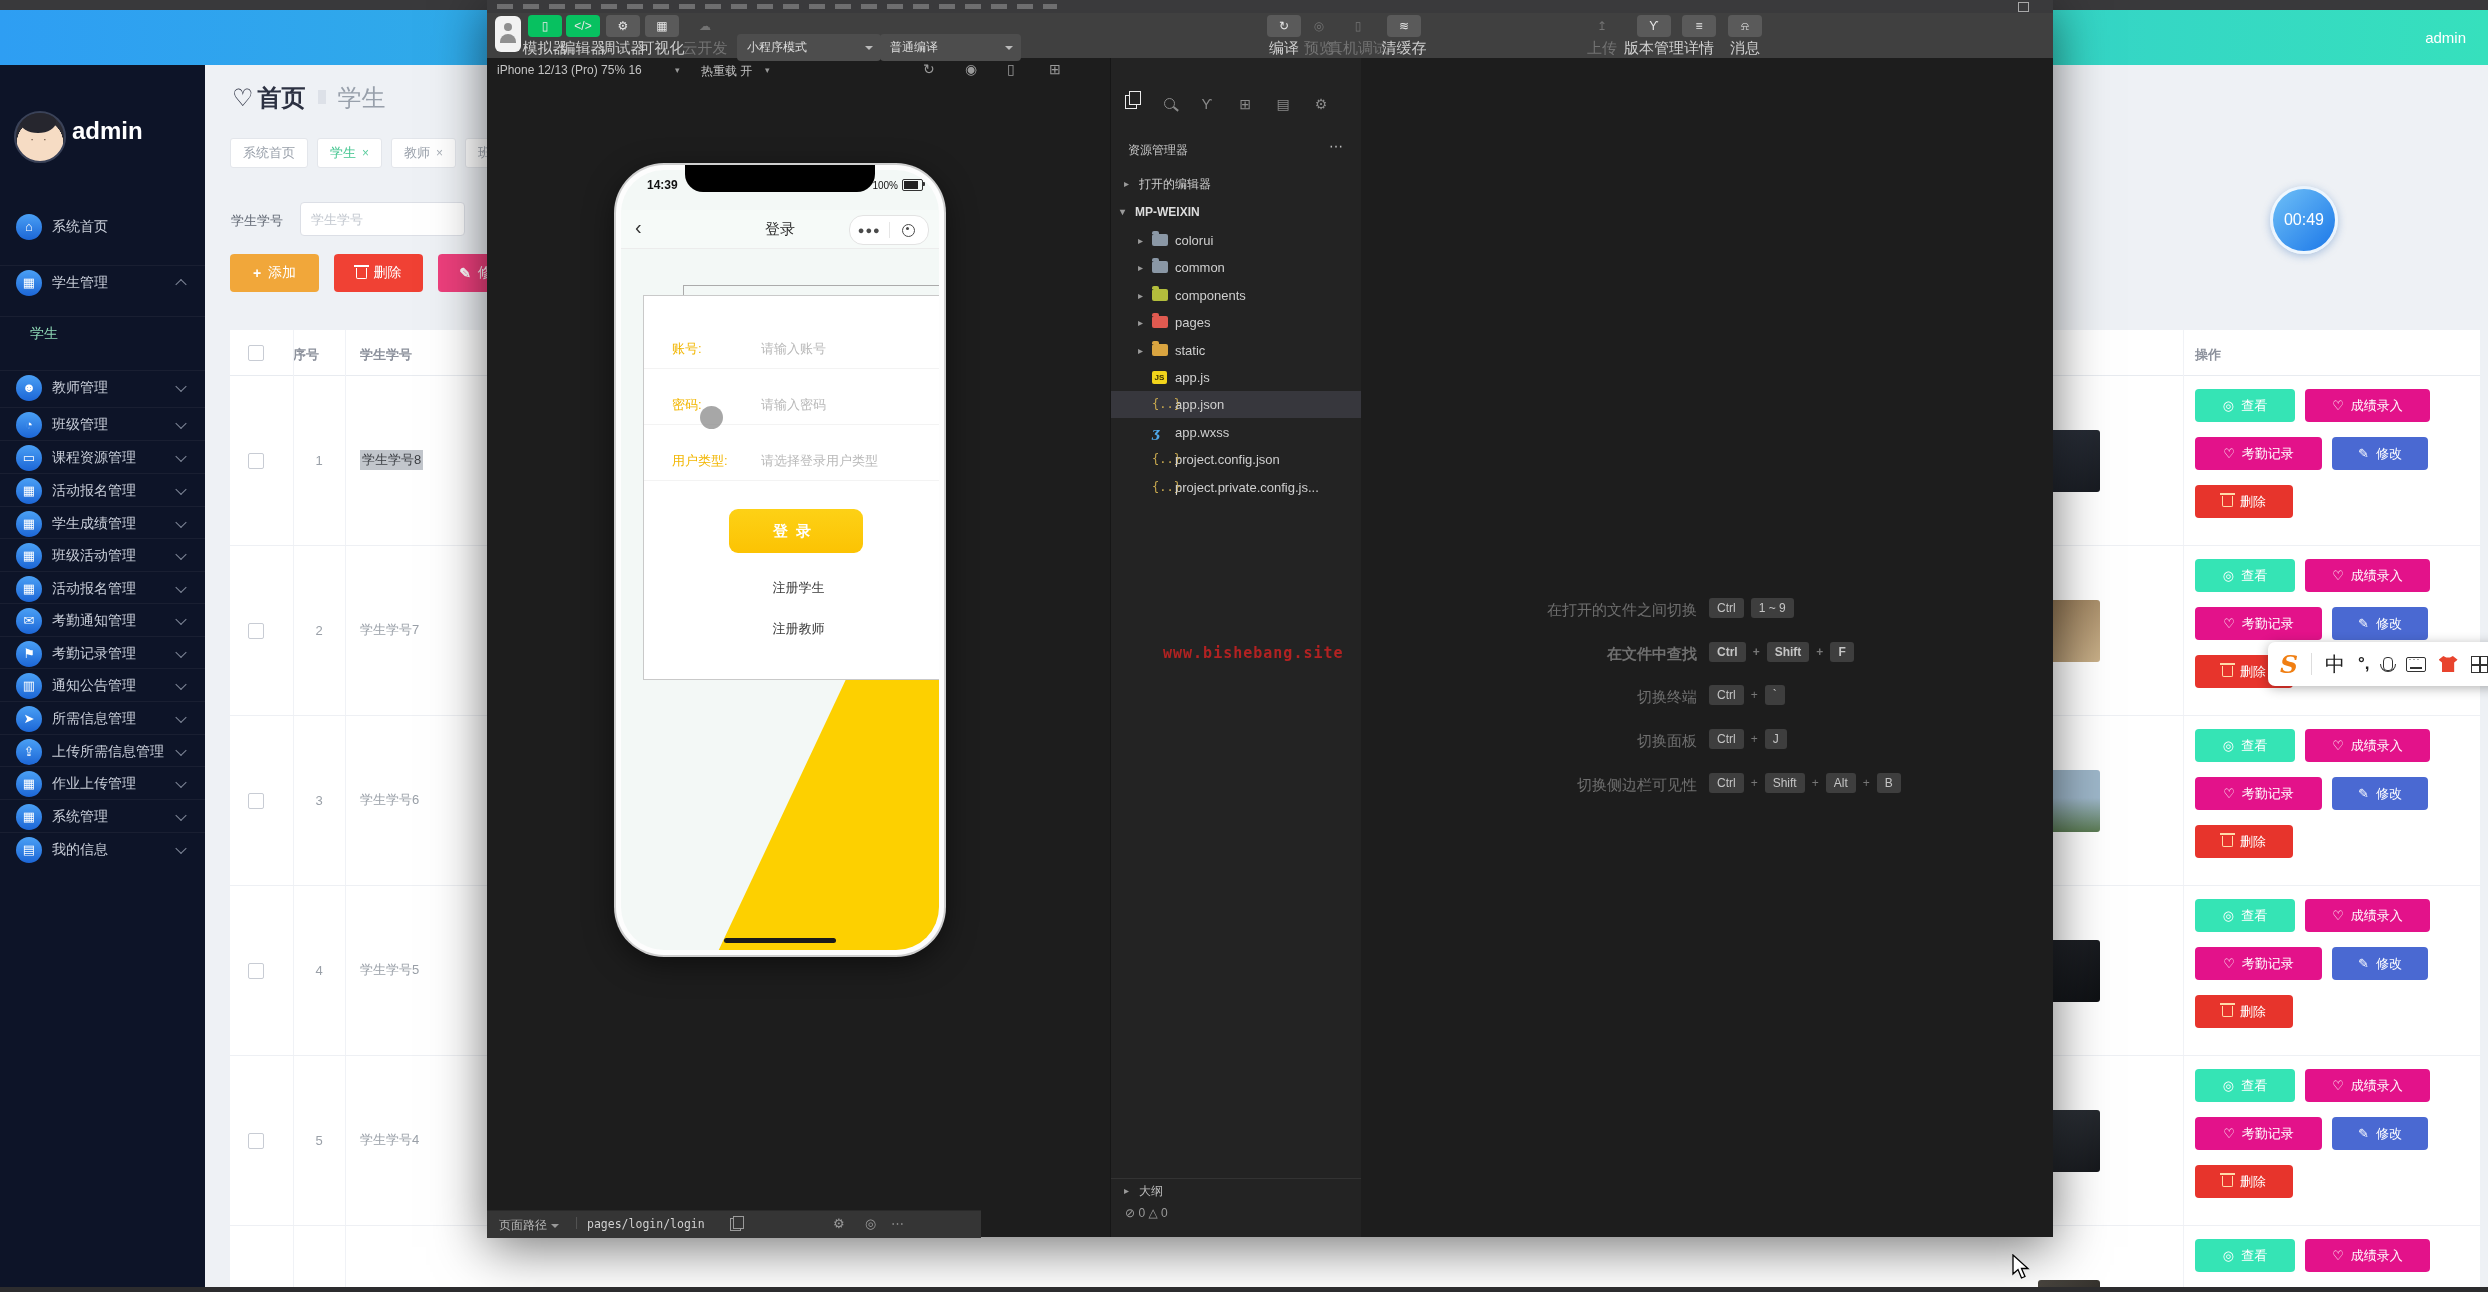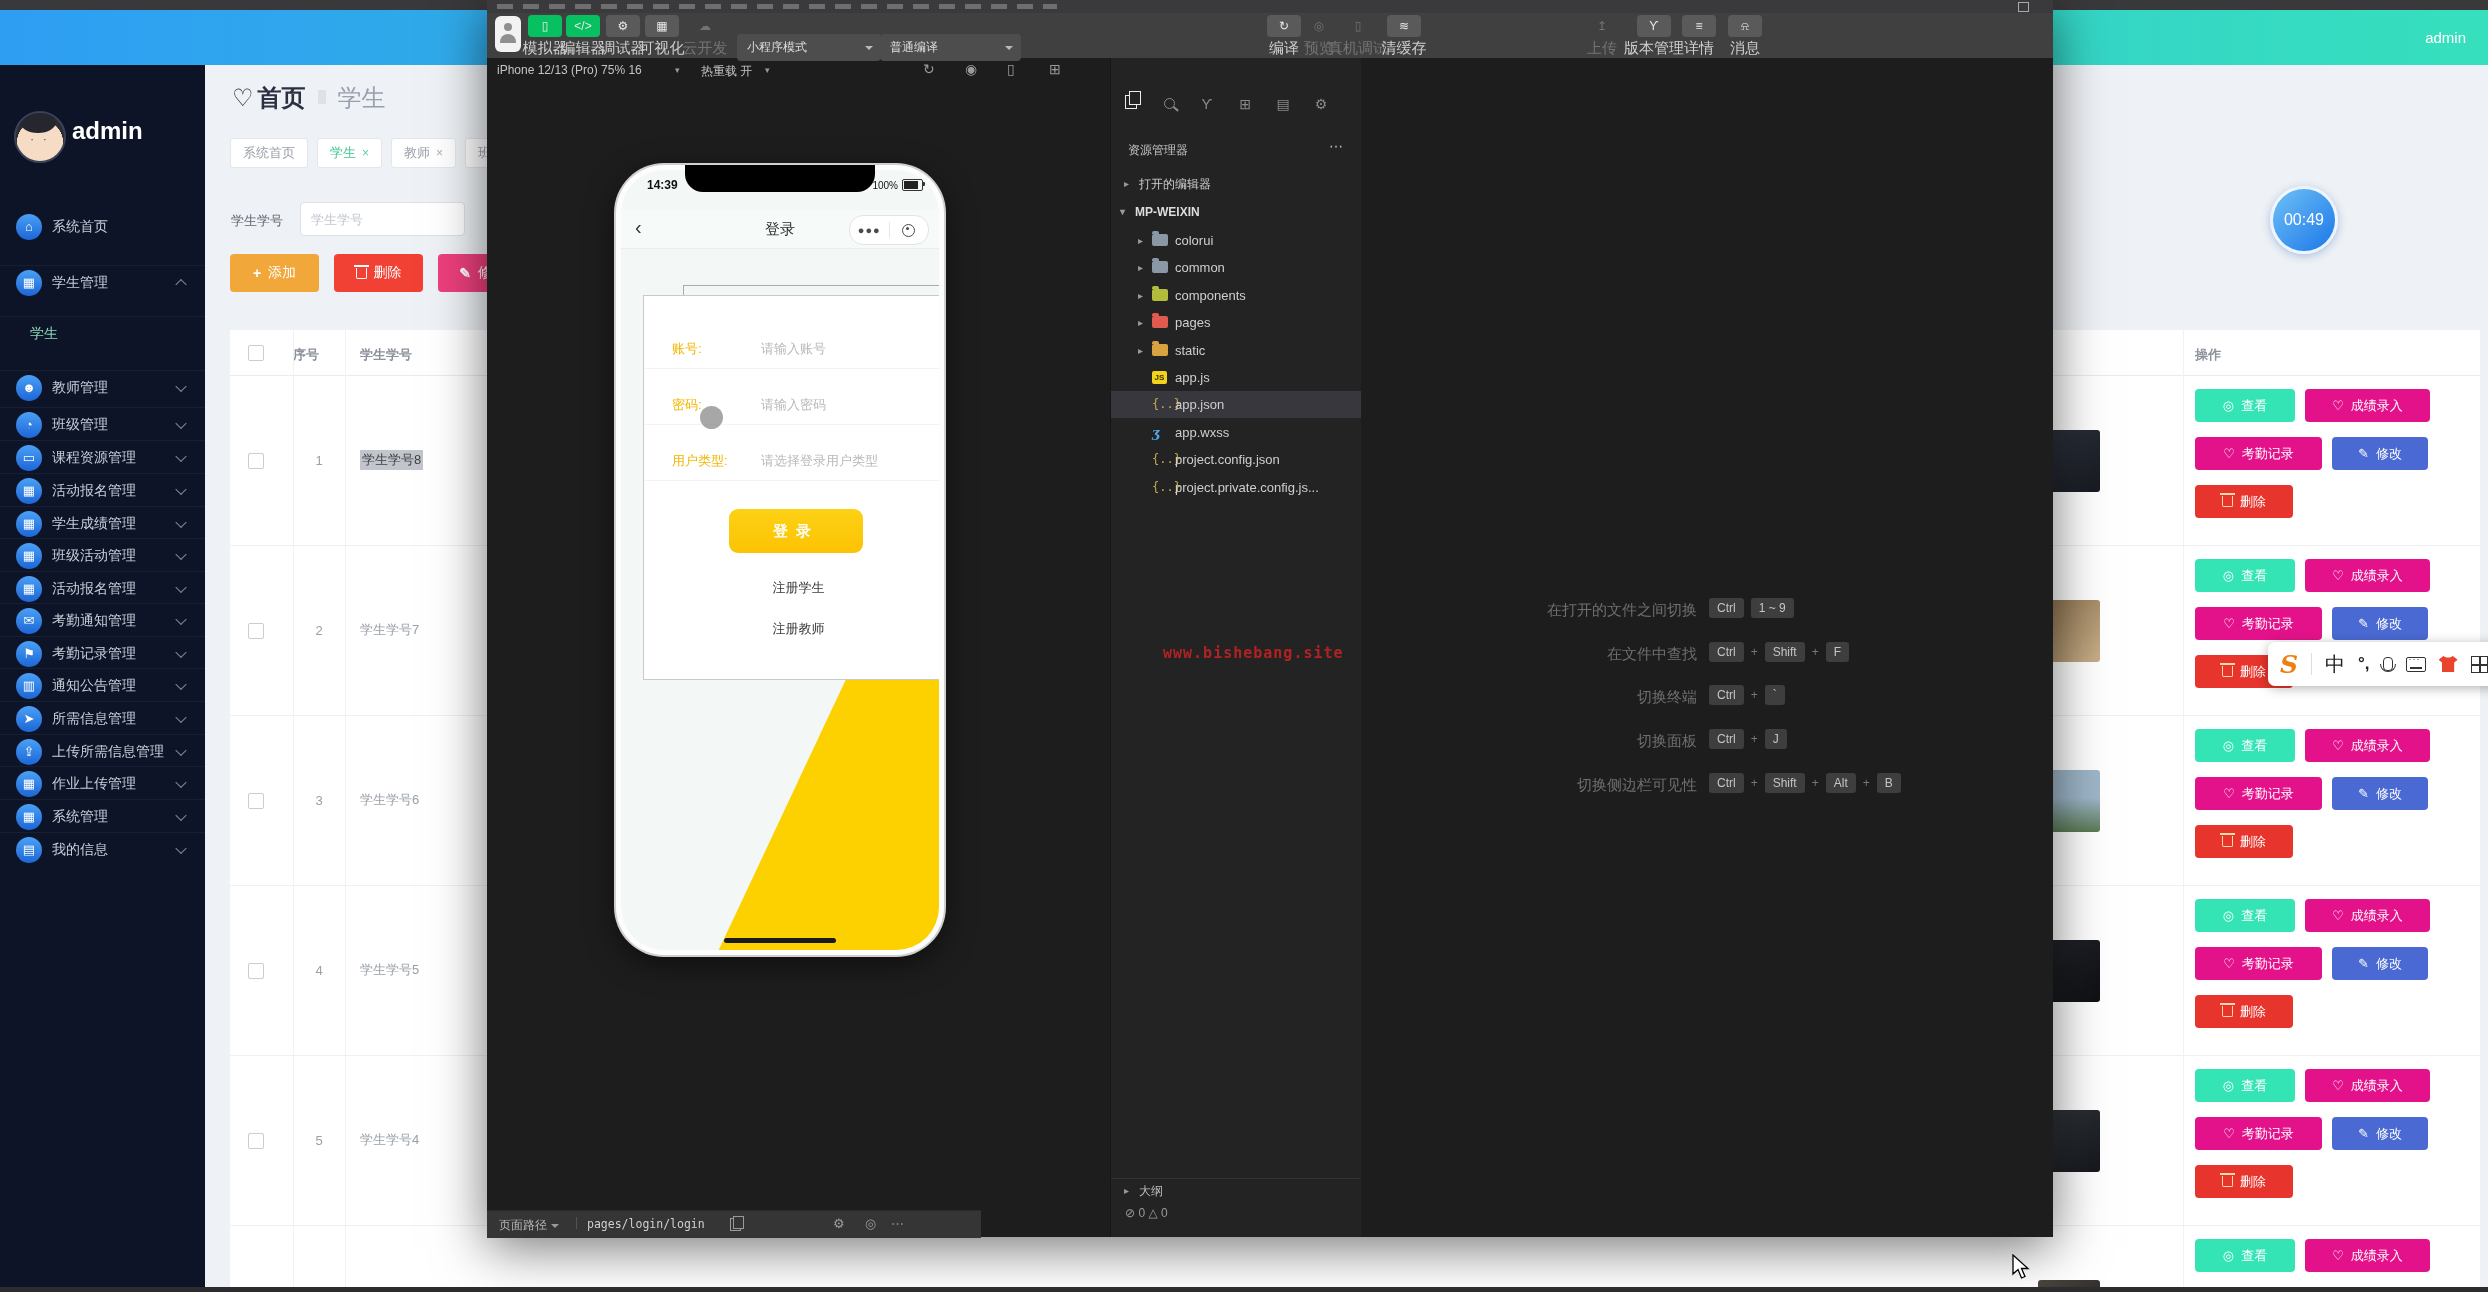--- a/index.html
+++ b/index.html
@@ -728,21 +728,21 @@
 
     <span class="watermark">www.bishebang.site</span>
     <div id="shortcuts">
         <div class="sc-row" style="top: 597px;">
           <span class="sl">在打开的文件之间切换</span>
           <span class="keys">
             <span class="kcap">Ctrl</span>
             <span class="kcap">1 ~ 9</span>
           </span>
         </div>
-        <div class="sc-row" style="top: 640.7px;">
+        <div class="sc-row" style="top: 640.7px; font-weight: bold;">
           <span class="sl">在文件中查找</span>
           <span class="keys">
             <span class="kcap">Ctrl</span>
             <span class="kplus">+</span>
             <span class="kcap">Shift</span>
             <span class="kplus">+</span>
             <span class="kcap">F</span>
           </span>
         </div>
         <div class="sc-row" style="top: 684.4px;">

